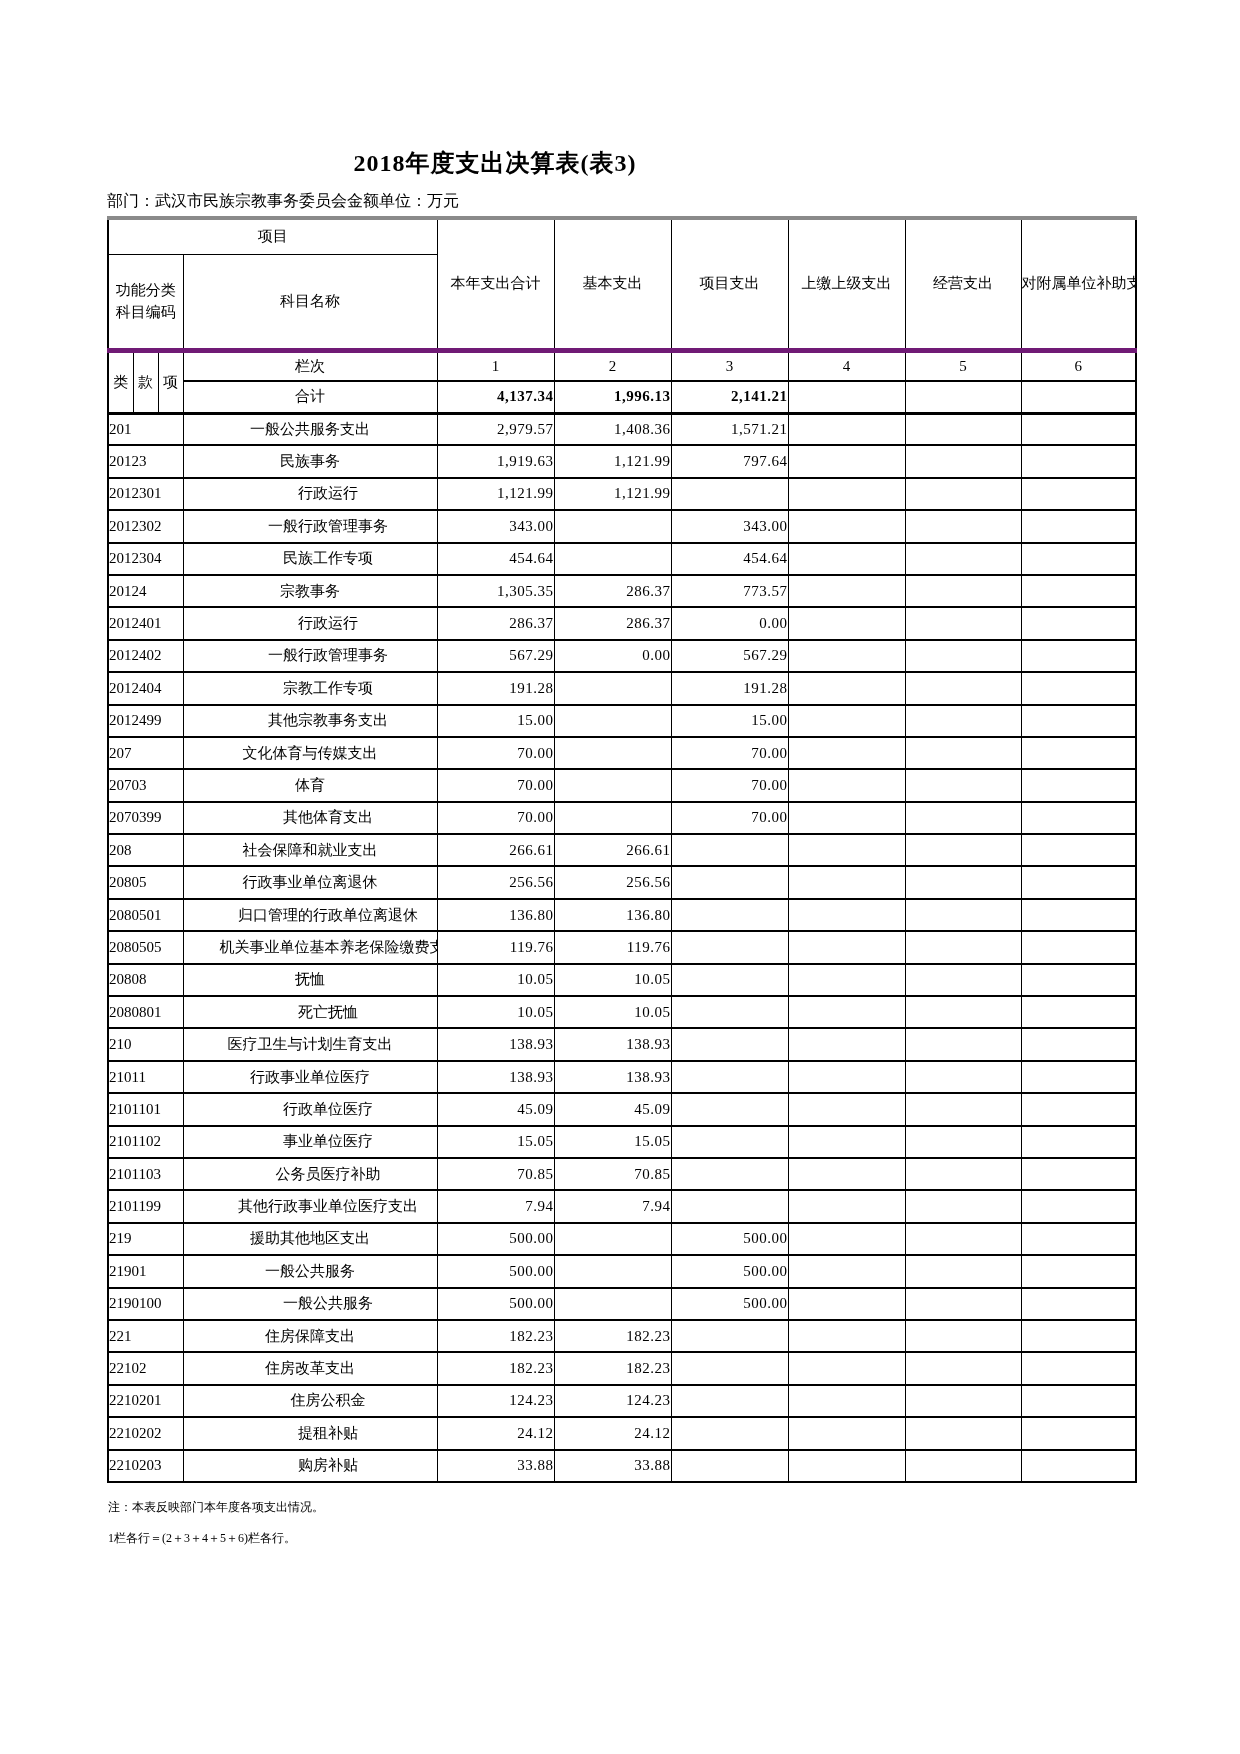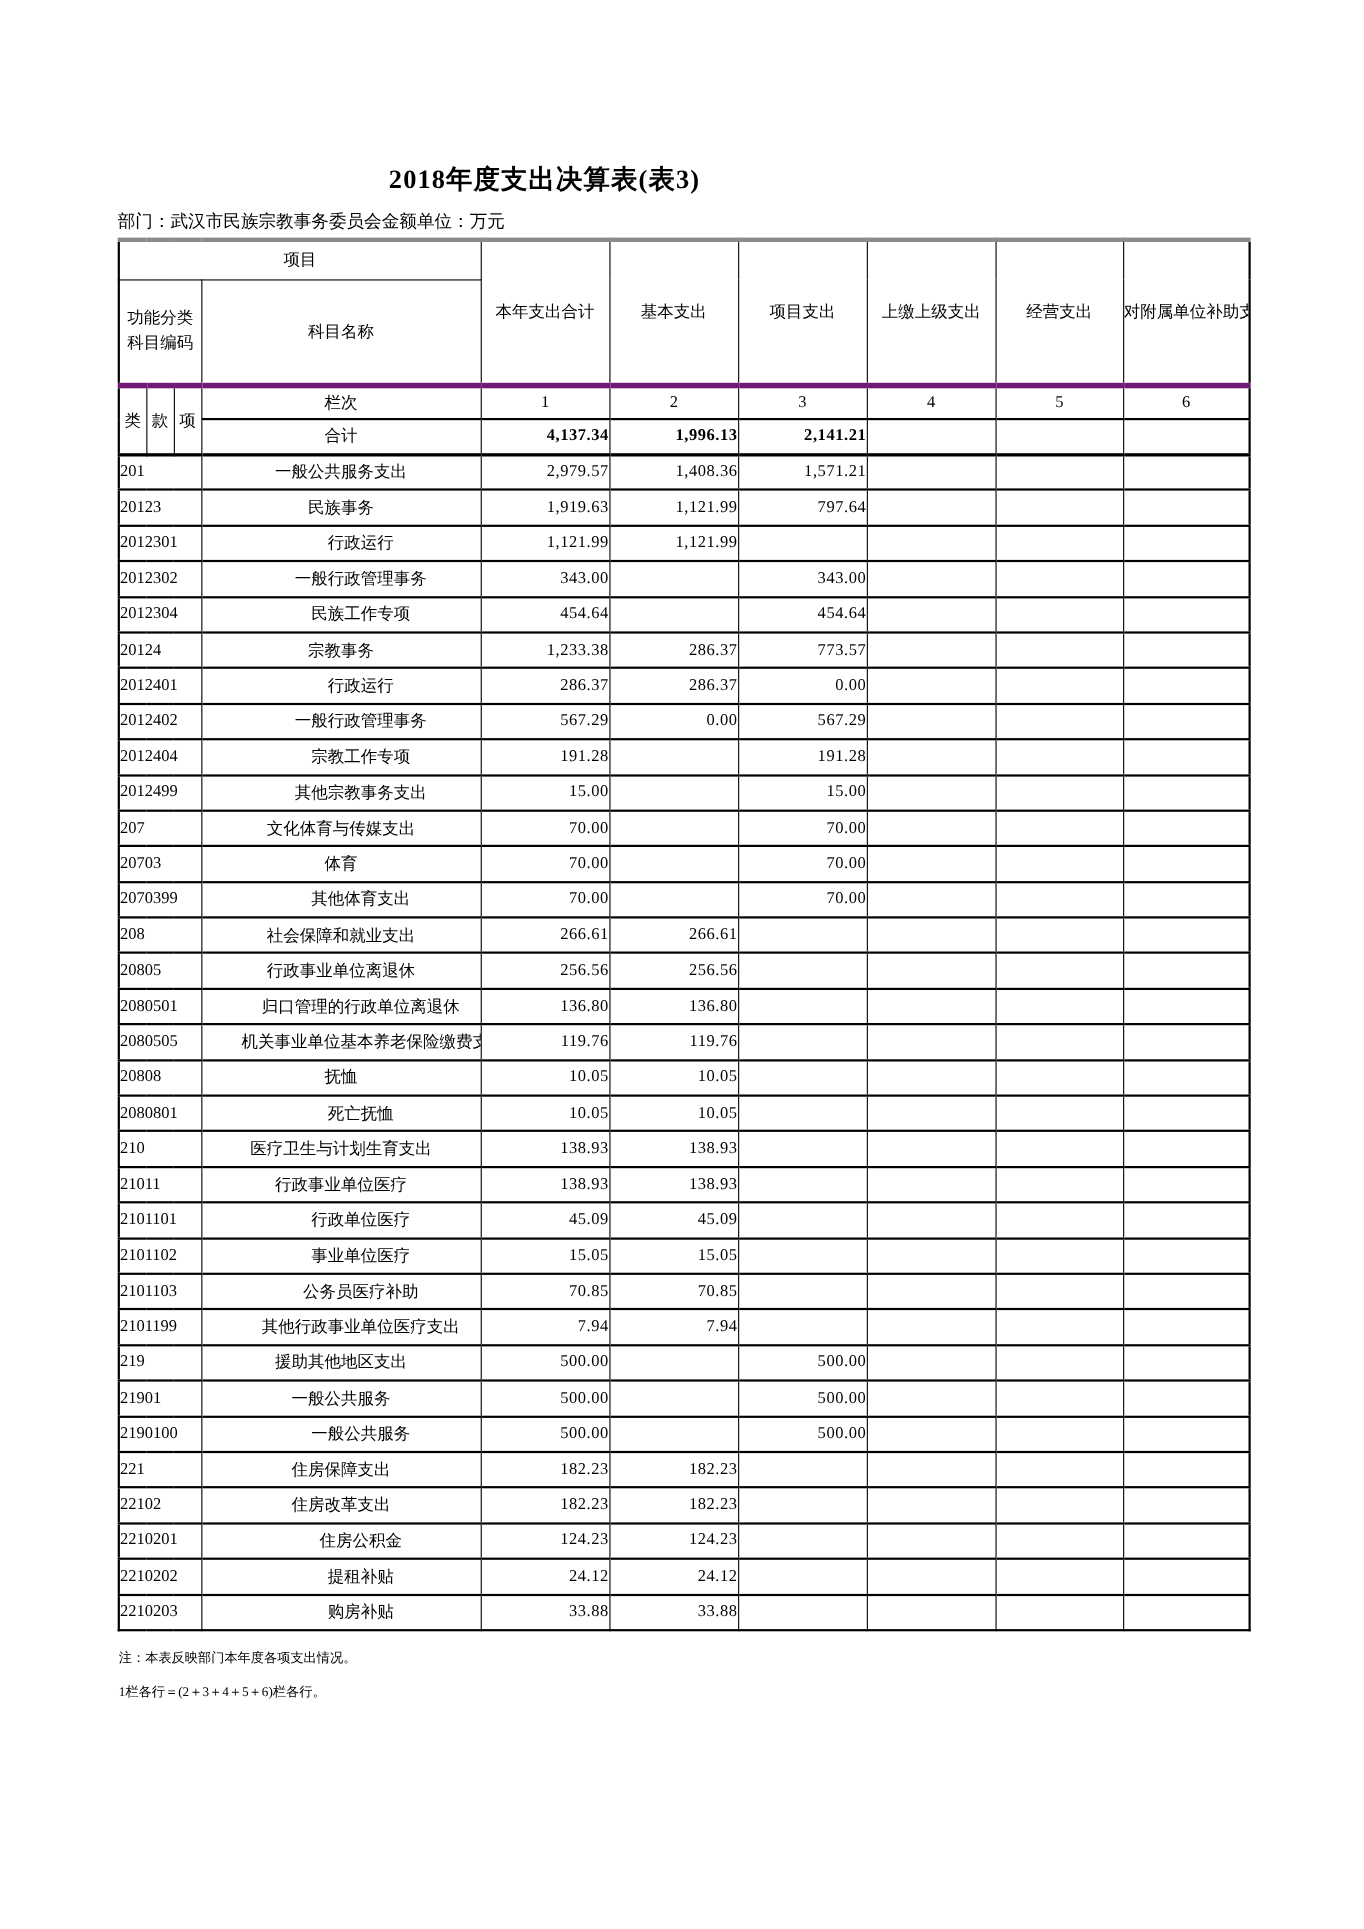--- a/index.html
+++ b/index.html
@@ -154,21 +154,21 @@
         <td class="num-cell">454.64</td>
         <td class="num-cell"></td>
         <td class="num-cell">454.64</td>
         <td class="num-cell"></td>
         <td class="num-cell"></td>
         <td class="num-cell"></td>
       </tr>
       <tr class="data">
         <td colspan="3" class="code-cell">20124</td>
         <td class="name-cell">宗教事务</td>
-        <td class="num-cell">1,233.38</td>
+        <td class="num-cell">1,305.35</td>
         <td class="num-cell">286.37</td>
         <td class="num-cell">773.57</td>
         <td class="num-cell"></td>
         <td class="num-cell"></td>
         <td class="num-cell"></td>
       </tr>
       <tr class="data">
         <td colspan="3" class="code-cell">2012401</td>
         <td class="name-cell indent">行政运行</td>
         <td class="num-cell">286.37</td>

